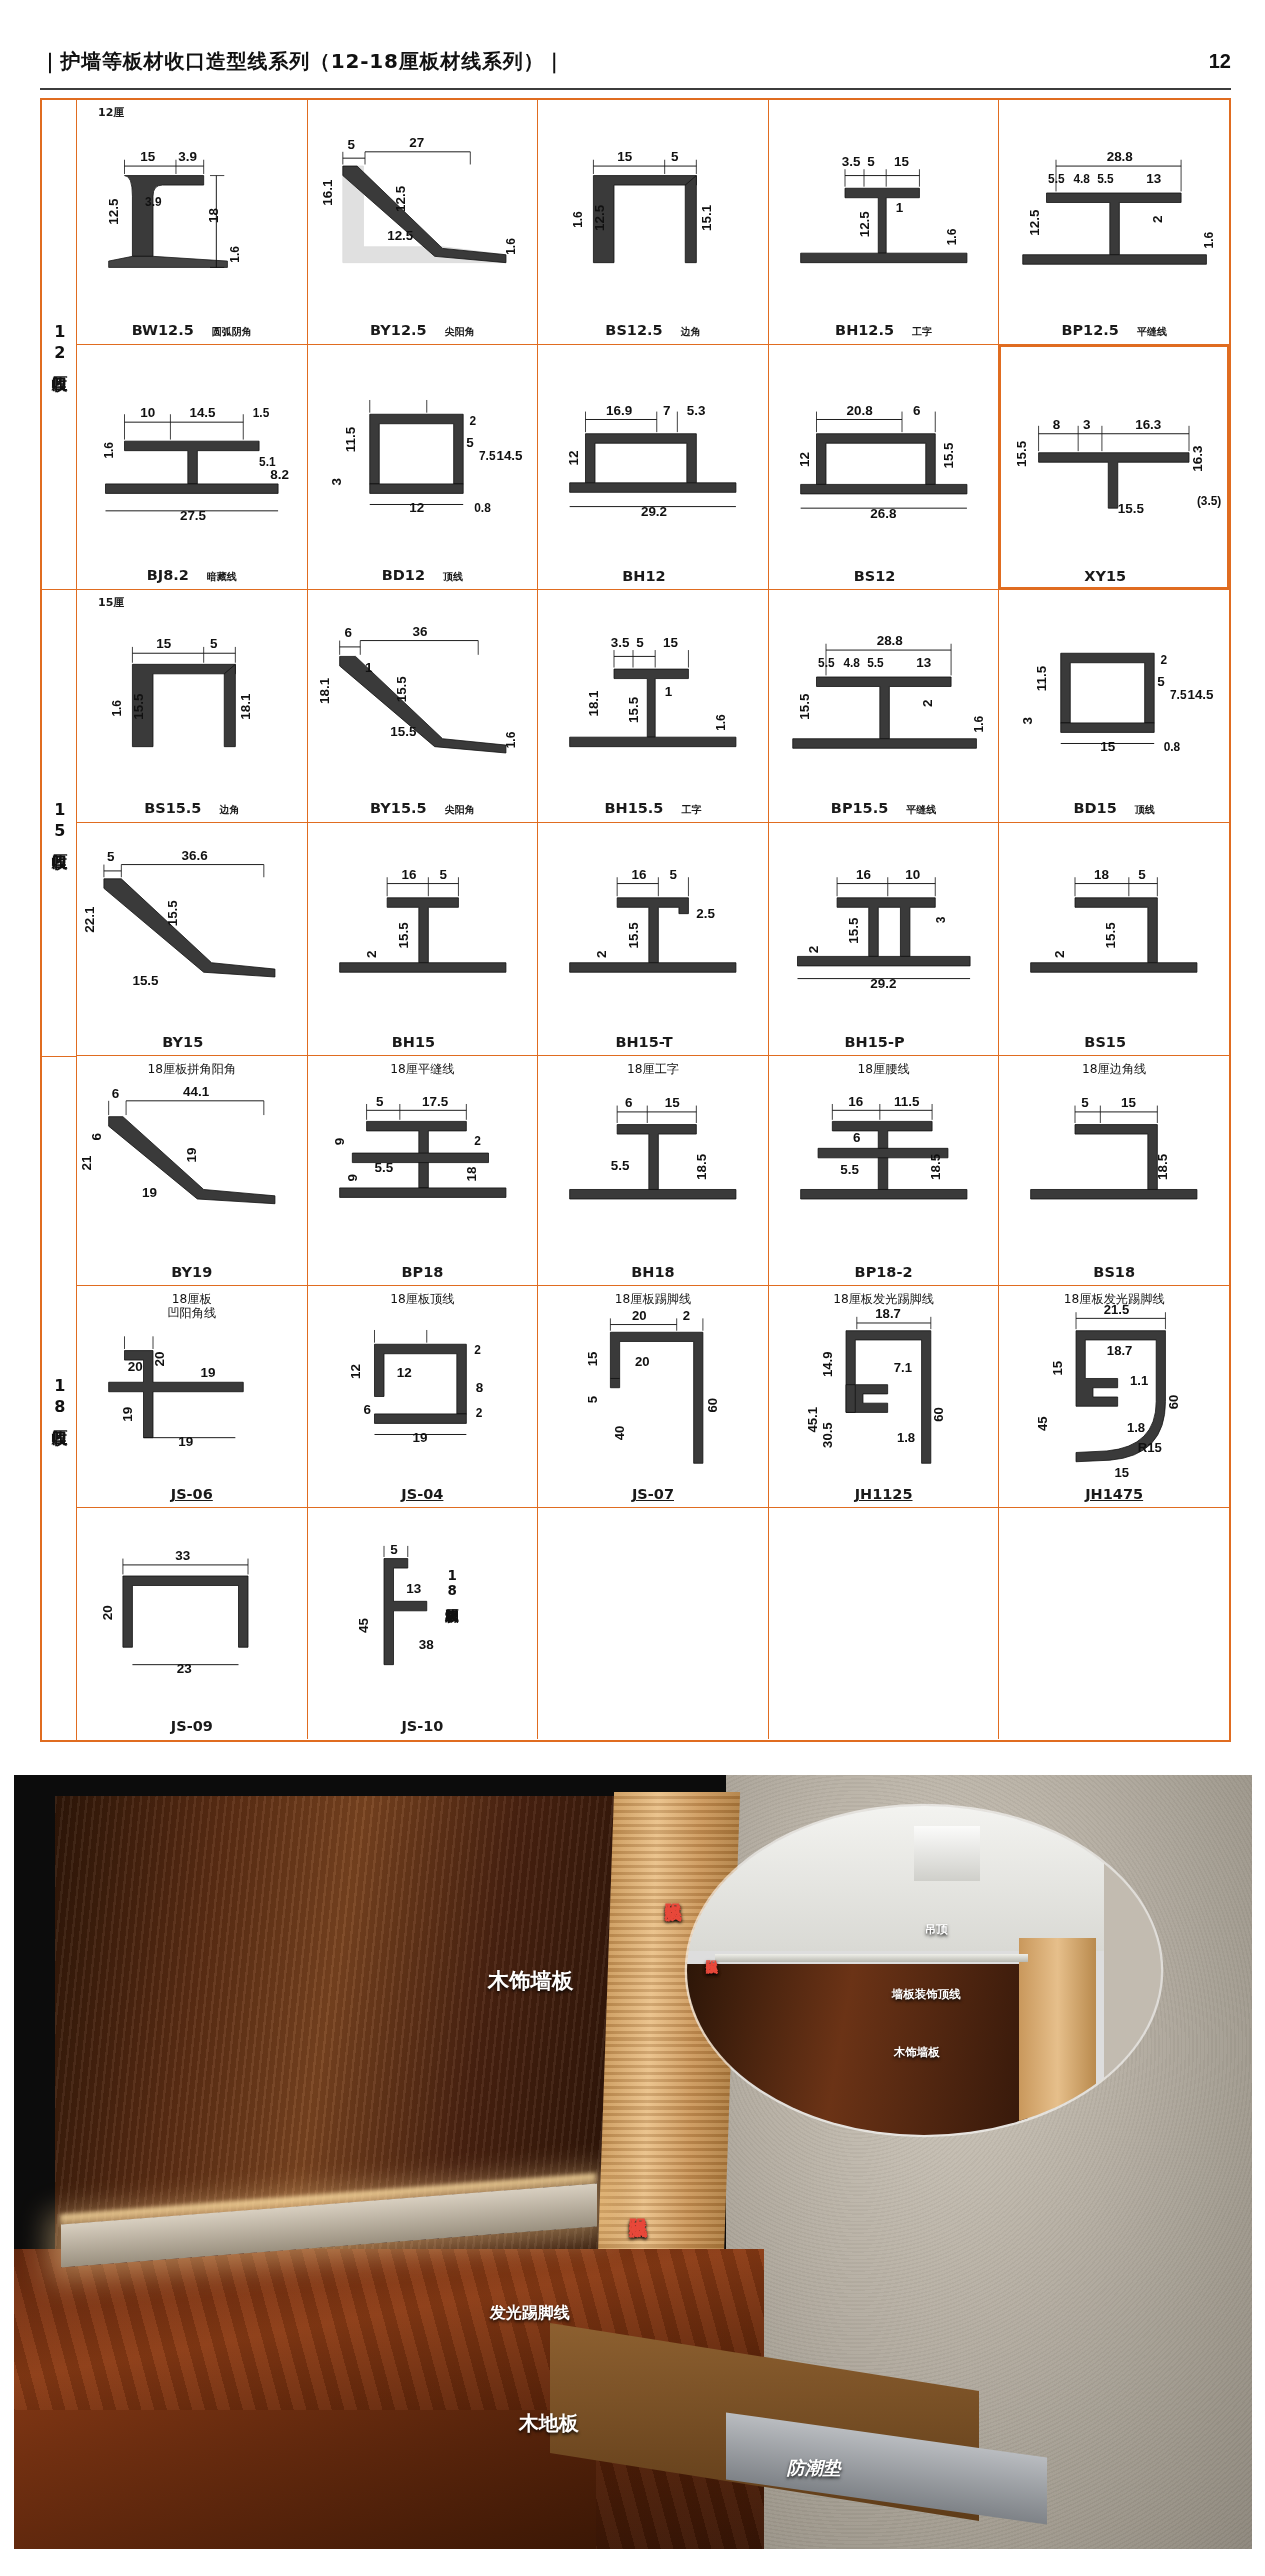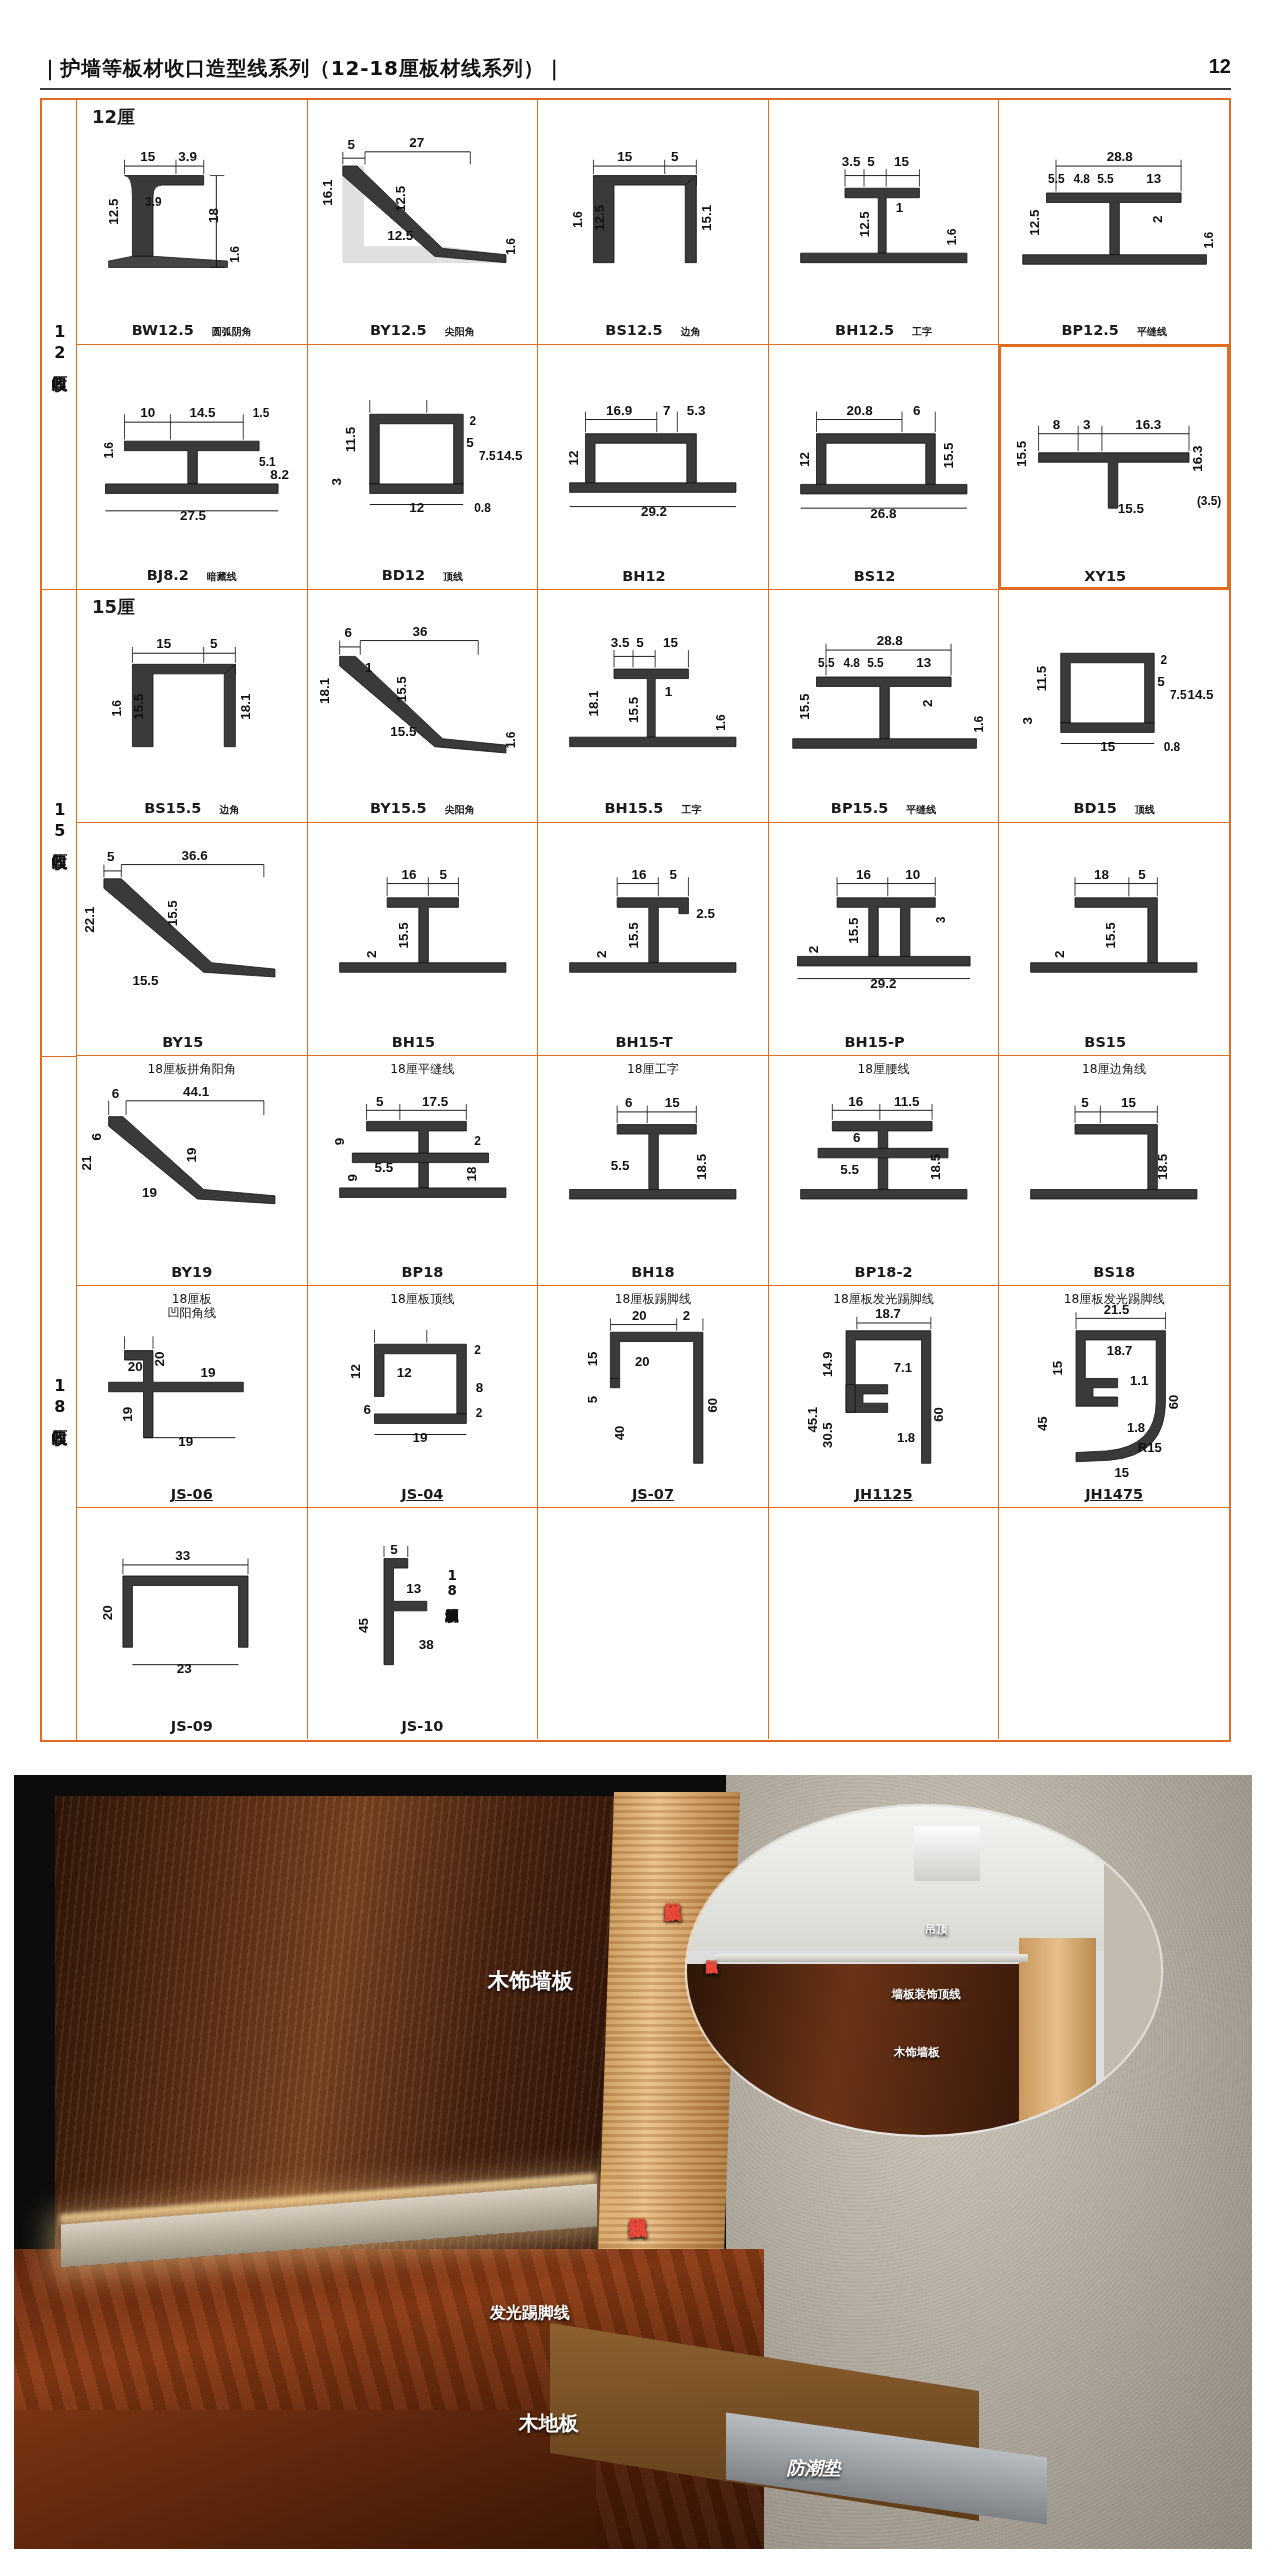--- a/index.html
+++ b/index.html
@@ -16,21 +16,21 @@
 
   
   #header {
     position: absolute;
     left: 40px;
     top: 55px;
     width: 1191px;
     height: 35px;
     border-bottom: 2.3px solid #3c3c3c;
     display: flex;
-    align-items: flex-start;
+    align-items: center;
     justify-content: space-between;
     padding-bottom: 20px;
   }
   #header .htitle {
     font-family: "DejaVu Sans", sans-serif;
     font-size: 20px;
     font-weight: bold;
     letter-spacing: 0.8px;
     color: #111;
   }
@@ -127,23 +127,23 @@
     text-align: center;
     font-family: "DejaVu Sans", sans-serif;
     font-size: 12.2px;
     font-weight: normal;
     color: #111;
     line-height: 1.15;
   }
   .cell .cornerlabel {
     position: absolute;
     top: 5.4px;
-    left: 15px;
+    left: 21px;
     font-family: "DejaVu Sans", sans-serif;
-    font-size: 18px;
+    font-size: 11px;
     font-weight: bold;
   }
 
   
   .draw {
     position: relative;
     width: 100%;
     flex: 1;
     min-height: 0;
   }

